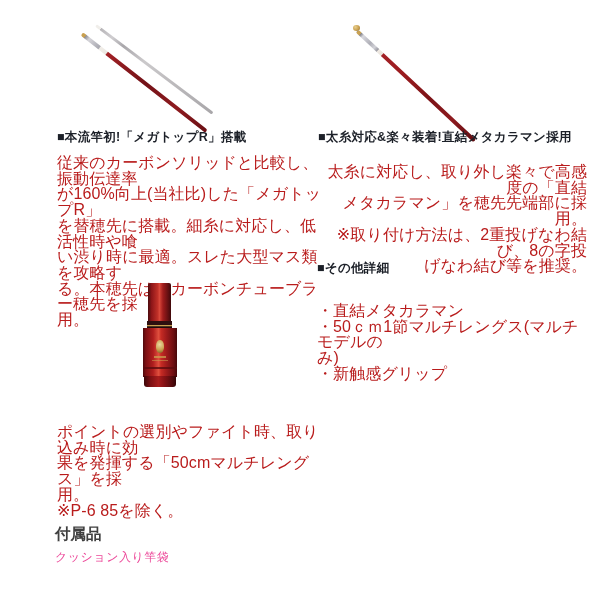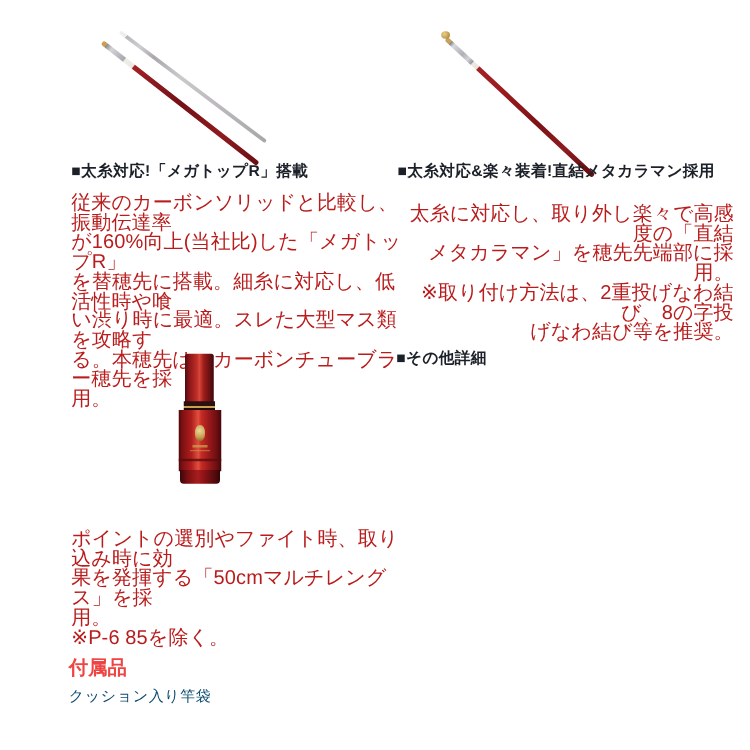--- a/index.html
+++ b/index.html
@@ -9,22 +9,22 @@
   }
   .abs{position:absolute;}
   .feat-heading{
     font-size:12.5px;font-weight:bold;letter-spacing:.3px;line-height:15px;
     color:#1c2028;white-space:pre;
   }
   .feat-body{
     font-size:16px;line-height:15.7px;letter-spacing:.1px;color:#b91c1c;
     white-space:pre-line;width:270px;
   }
-  .acc-heading{font-size:15.5px;font-weight:bold;color:#ef4444;}
-  .acc-item{font-size:12px;color:#0c4a6e;letter-spacing:.5px;}
+  .acc-heading{font-size:15.5px;font-weight:bold;color:#404040;}
+  .acc-item{font-size:12px;color:#ec4899;letter-spacing:.5px;}
 
   
   .img-box{pointer-events:none;}
   .rod{position:absolute;transform-origin:0 50%;border-radius:2px;}
   .rod-back{
     left:26px;top:10px;width:146px;height:3px;transform:rotate(37deg);
     background:linear-gradient(90deg,#f0eeea 0,#f0eeea 6px,#b9b7ba 6px,#cfcdd0 20px,#a9a7ab 34px,#cbc9cb 60px,#a8a6a9 100%);
   }
   .rod-front{
     left:12px;top:18px;width:158px;height:3.5px;transform:rotate(38deg);
@@ -73,35 +73,39 @@
   <div class="abs img-box" style="left:70px;top:14px;width:155px;height:115px;">
     <div class="rod rod-back"></div>
     <div class="rod rod-front"></div>
   </div>
 
   <div class="abs img-box" style="left:350px;top:22px;width:135px;height:122px;">
     <div class="knob"></div>
     <div class="rod rod-joint"></div>
   </div>
 
-  <div class="abs feat-heading" style="left:57px;top:130px;">■太糸対応!「メガトップR」搭載</div>
+  <div class="abs feat-heading" style="left:57px;top:130px;">■本流竿初!「メガトップR」搭載</div>
   <div class="abs feat-body" style="left:57px;top:155px;">従来のカーボンソリッドと比較し、振動伝達率
 が160%向上(当社比)した「メガトップR」
 を替穂先に搭載。細糸に対応し、低活性時や喰
 い渋り時に最適。スレた大型マス類を攻略す
 る。本穂先は、カーボンチューブラー穂先を採
 用。</div>
 
   <div class="abs feat-heading" style="left:318px;top:130px;">■太糸対応&amp;楽々装着!直結メタカラマン採用</div>
   <div class="abs feat-body" style="left:317px;top:164px;text-align:right;">太糸に対応し、取り外し楽々で高感度の「直結
 メタカラマン」を穂先先端部に採用。
 ※取り付け方法は、2重投げなわ結び、8の字投
 げなわ結び等を推奨。</div>
 
-  <div class="abs feat-heading" style="left:317px;top:279px;">■その他詳細</div>
+  <div class="abs feat-heading" style="left:317px;top:261px;">■その他詳細</div>
+  <div class="abs feat-body" style="left:317px;top:303px;">・直結メタカラマン
+・50ｃｍ1節マルチレングス(マルチモデルの
+み)
+・新触感グリップ</div>
 
   <div class="abs img-box" style="left:143px;top:283px;width:34px;height:105px;">
     <div class="vrod-top"></div>
     <div class="vrod-band"></div>
     <div class="vrod-grip"></div>
     <div class="vrod-emblem"></div>
     <div class="vrod-textline1"></div>
     <div class="vrod-textline2"></div>
     <div class="vrod-lowline"></div>
     <div class="vrod-cap"></div>

